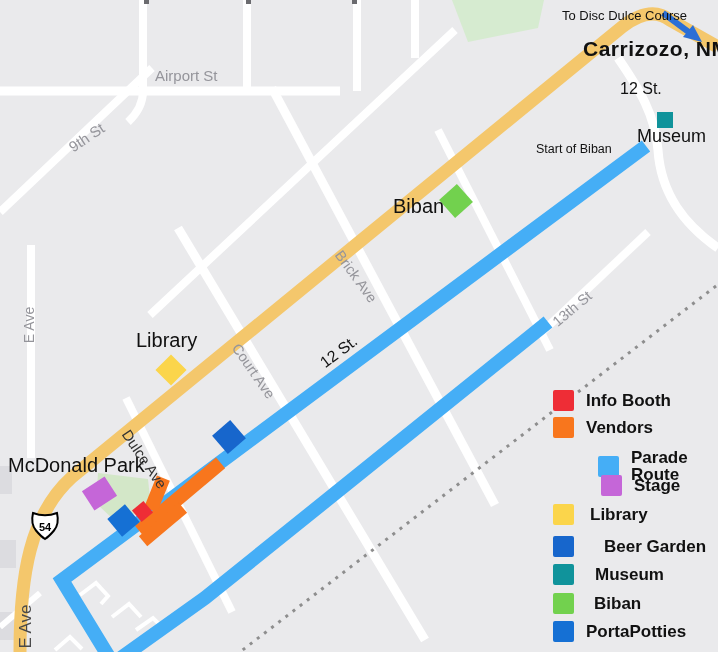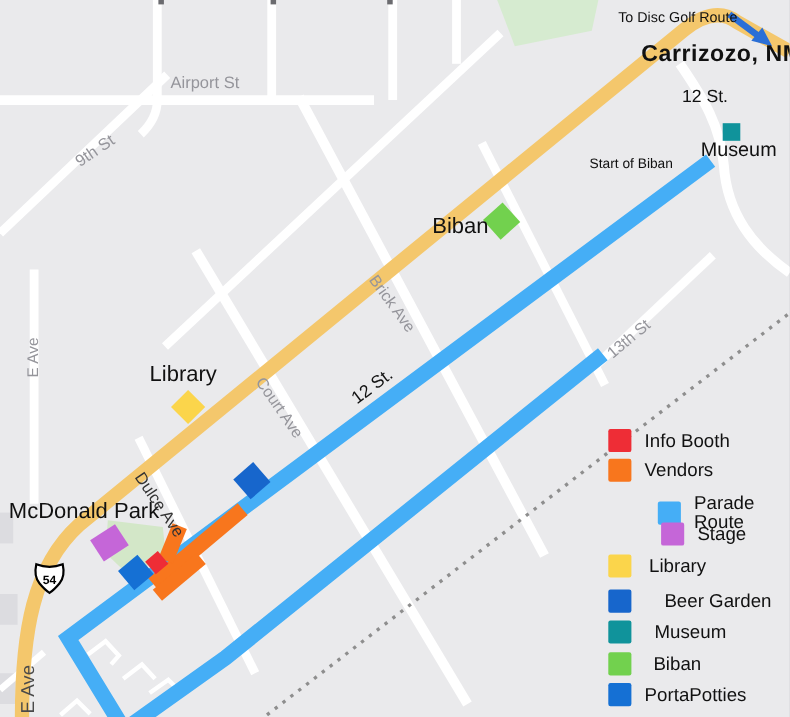--- a/index.html
+++ b/index.html
@@ -35,21 +35,21 @@
   .l-12route{left:318px;top:344px;font-size:16px;transform:rotate(-37deg);}
   .l-brick{left:344px;top:248px;font-size:14.5px;transform:rotate(54deg);transform-origin:left top;}
   .l-court{left:241px;top:341px;font-size:14.5px;transform:rotate(55deg);transform-origin:left top;}
   .l-13th{left:550px;top:318px;font-size:14.5px;transform:rotate(-40deg);transform-origin:left top;}
   .l-9th{left:66px;top:142px;font-size:15px;transform:rotate(-34deg);transform-origin:left top;}
   .l-airport{left:155px;top:68px;font-size:15px;}
   .l-eave-top{left:11px;top:318px;font-size:14px;transform:rotate(-90deg);}
   .l-dulce{left:132px;top:427px;font-size:15px;color:#333;transform:rotate(56deg);transform-origin:left top;}
   .l-eave-bot{left:3px;top:618px;font-size:17px;color:#4a4a4a;transform:rotate(-90deg);}
   
-  .legend-row{position:absolute;left:553px;z-index:5;display:flex;align-items:center;gap:12px;height:22px;}
+  .legend-row{position:absolute;left:553px;z-index:5;display:flex;align-items:center;gap:12px;height:22px;font-weight:bold;}
   .legend-row .sw{width:21px;height:21px;border-radius:2px;flex:0 0 auto;}
   .legend-row .lg-label{font-size:17px;color:#111;line-height:1;}
   .lr-0{top:389px;} .lr-1{top:416px;} .lr-2{top:455px;margin-left:45px;} .lr-3{top:474px;padding-left:48px;}
   .lr-4{top:503px;} .lr-4 .lg-label{margin-left:4px;}
   .lr-5{top:535px;} .lr-5 .lg-label{margin-left:18px;}
   .lr-6{top:563px;} .lr-6 .lg-label{margin-left:9px;}
   .lr-7{top:592px;} .lr-7 .lg-label{margin-left:8px;}
   .lr-8{top:620px;}
 </style>
 </head>
@@ -122,21 +122,21 @@
   <div class="marker m-vendor-a" style="background-color: rgb(248, 118, 29);"></div>
   <div class="marker m-vendor-b" style="background-color: rgb(248, 118, 29);"></div>
   <div class="marker m-vendor-c" style="background-color: rgb(248, 118, 29);"></div>
   <div class="marker m-info" style="background-color: rgb(238, 45, 54);"></div>
   <div class="marker m-porta" style="background-color: rgb(21, 112, 212);"></div>
   <div class="marker m-beer" style="background-color: rgb(23, 102, 204);"></div>
   <div class="marker m-museum" style="background-color: rgb(16, 147, 155);"></div>
   <div class="marker m-biban" style="background-color: rgb(114, 209, 78);"></div>
   <div class="marker m-library" style="background-color: rgb(251, 213, 75);"></div>
 
-  <div class="lbl l-disc">To Disc Golf Route</div>
+  <div class="lbl l-disc">To Disc Dulce Course</div>
   <div class="lbl l-city">Carrizozo, NM</div>
   <div class="lbl l-12top">12 St.</div>
   <div class="lbl l-museum">Museum</div>
   <div class="lbl l-start">Start of Biban</div>
   <div class="lbl l-biban">Biban</div>
   <div class="lbl l-library">Library</div>
   <div class="lbl l-mcdonald">McDonald Park</div>
   <div class="lbl l-12route">12 St.</div>
   <div class="lbl gray l-brick">Brick Ave</div>
   <div class="lbl gray l-court">Court Ave</div>

